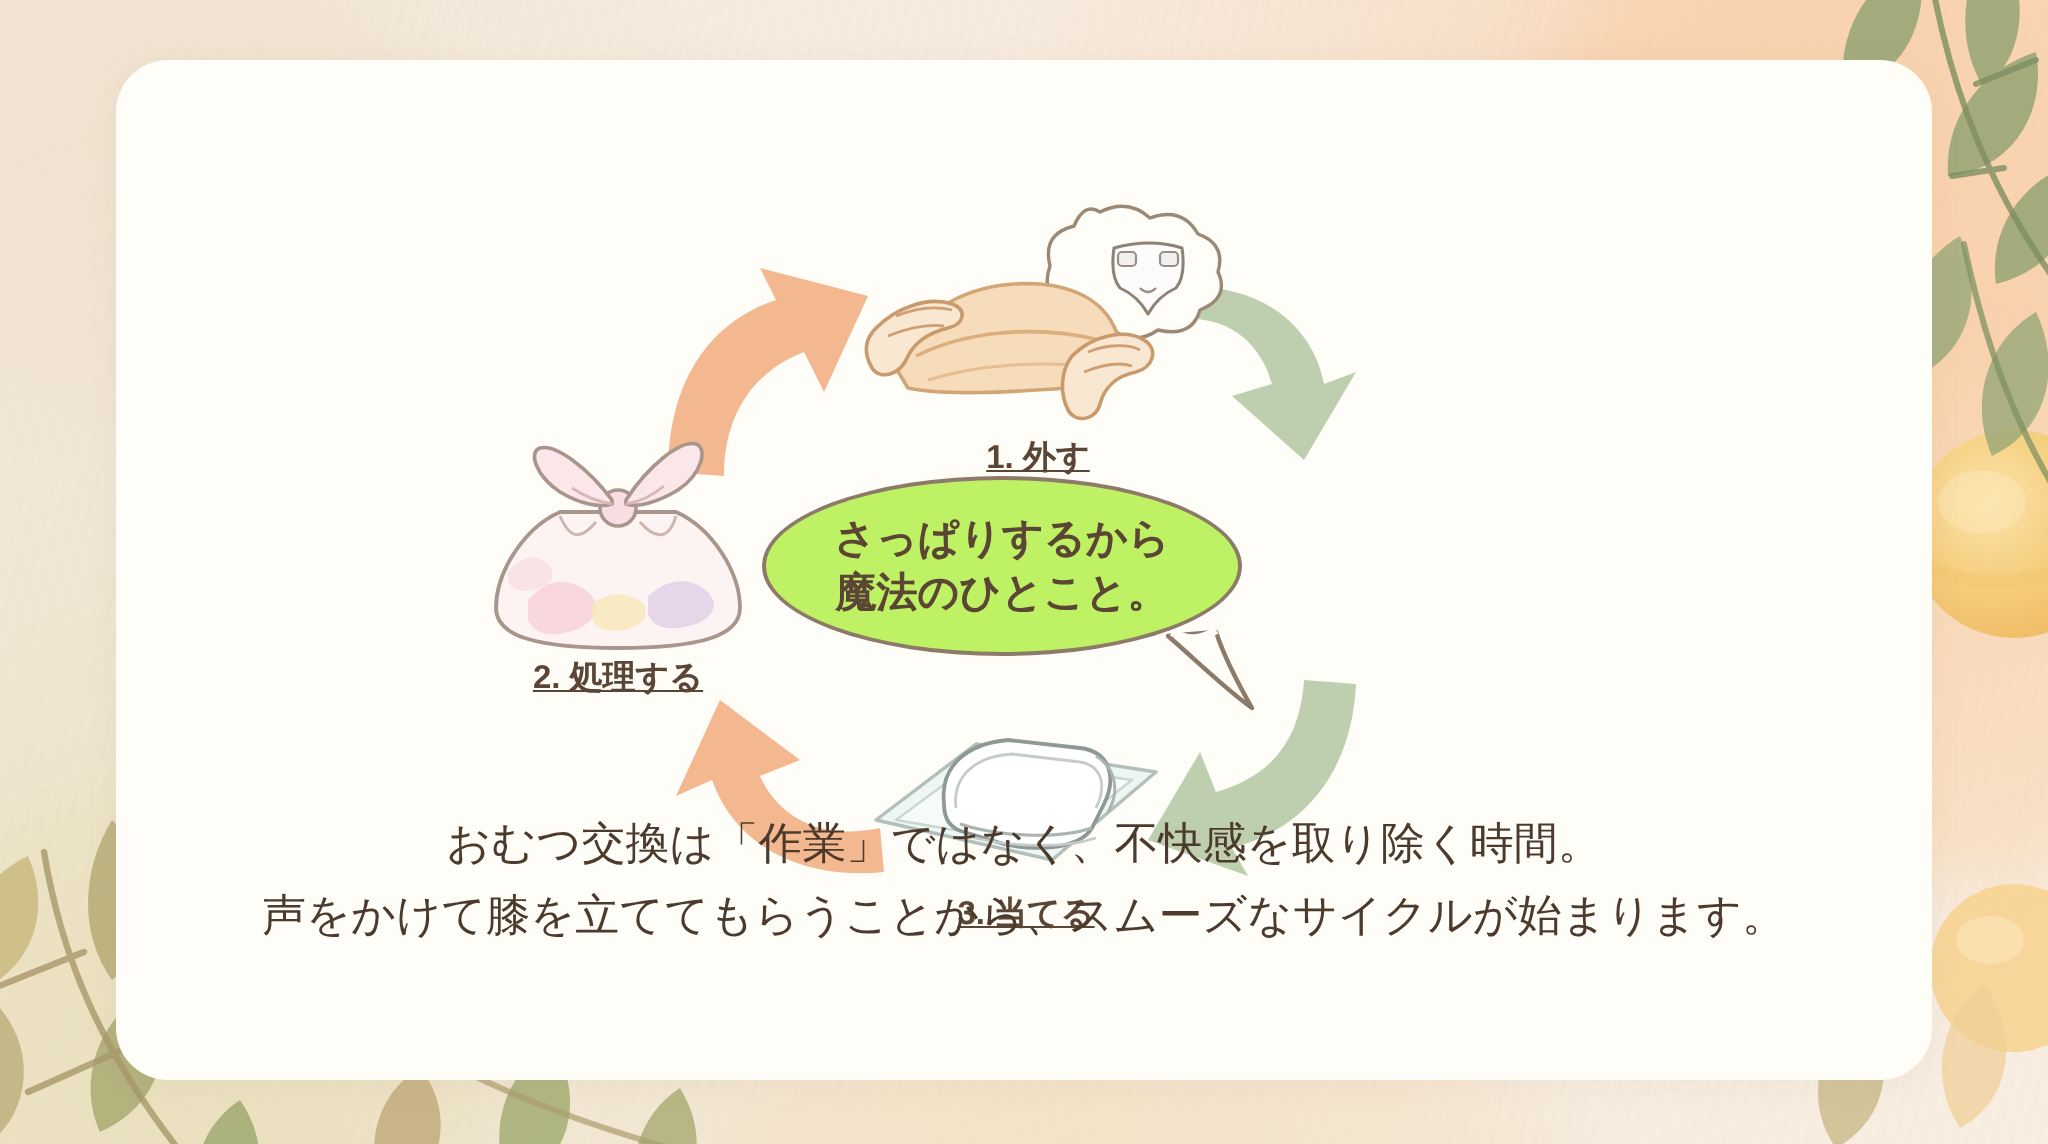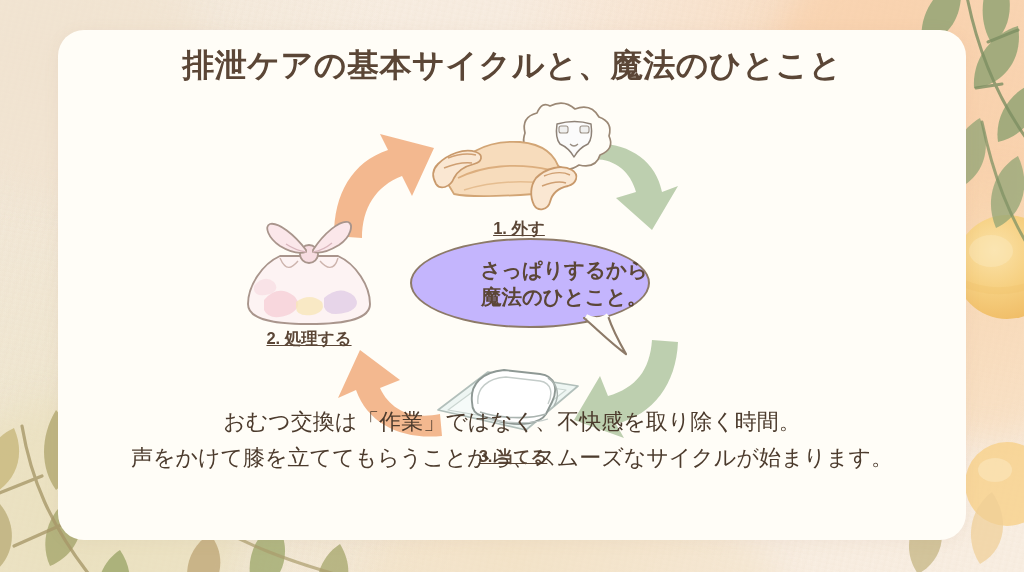--- a/index.html
+++ b/index.html
@@ -67,23 +67,23 @@
   
   .arrow{position:absolute;}
   .arrow svg{display:block;overflow:visible;}
   #arrow-1{left:524px;top:96px;}
   #arrow-2{left:512px;top:306px;}
   #arrow-3{left:272px;top:310px;}
   #arrow-4{left:272px;top:98px;}
 
   
   .bubble{
-    position:absolute;left:352px;top:208px;width:240px;height:90px;
-    background:#c4b5fd;border:2.2px solid #8d7a68;border-radius:50%/50%;
-    display:flex;align-items:center;justify-content:flex-end;
+    position:absolute;left:323px;top:208px;width:240px;height:90px;
+    background:#bef264;border:2.2px solid #8d7a68;border-radius:50%/50%;
+    display:flex;align-items:center;justify-content:center;
     box-sizing:border-box;
   }
   .bubble-text{
     text-align:center;font-size:20.5px;font-weight:bold;color:#5b4636;
     line-height:1.32;white-space:nowrap;
   }
   .bubble-tail{position:absolute;left:524px;top:284px;}
   .bubble-tail svg{display:block;overflow:visible;}
 
   
@@ -186,21 +186,20 @@
     <svg width="150" height="120" viewBox="0 0 150 120">
       <g opacity=".7">
         <path d="M30 26 C8 40 2 72 18 94 C44 80 50 48 30 26Z" fill="#c3b37e"></path>
         <path d="M92 12 C70 28 64 60 80 84 C106 70 110 38 92 12Z" fill="#f0cf96"></path>
       </g>
     </svg>
   </div>
 
   <div class="card"></div>
 
-  <div class="title">排泄ケアの基本サイクルと、魔法のひとこと</div>
 
   <div class="cycle">
 
     <div class="arrow" id="arrow-1">
       <svg width="110" height="115" viewBox="0 0 110 115">
         <path d="M6 18 C44 14 74 34 80 66 L96 60 L70 104 L34 72 L54 66 C48 44 30 30 4 34 Z" fill="#b9ccab" opacity=".95"></path>
       </svg>
     </div>
 
     <div class="arrow" id="arrow-2">

